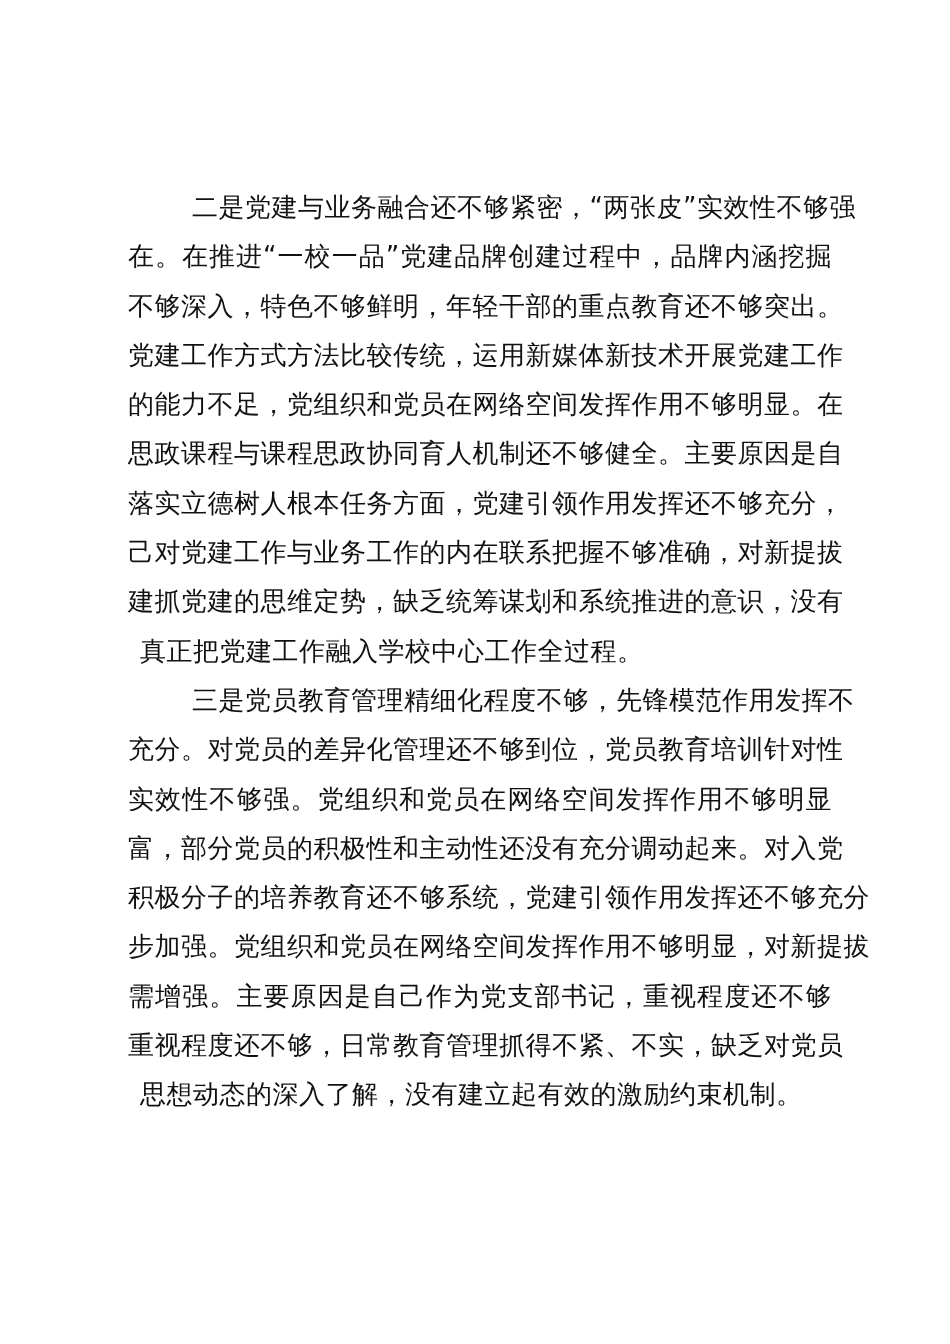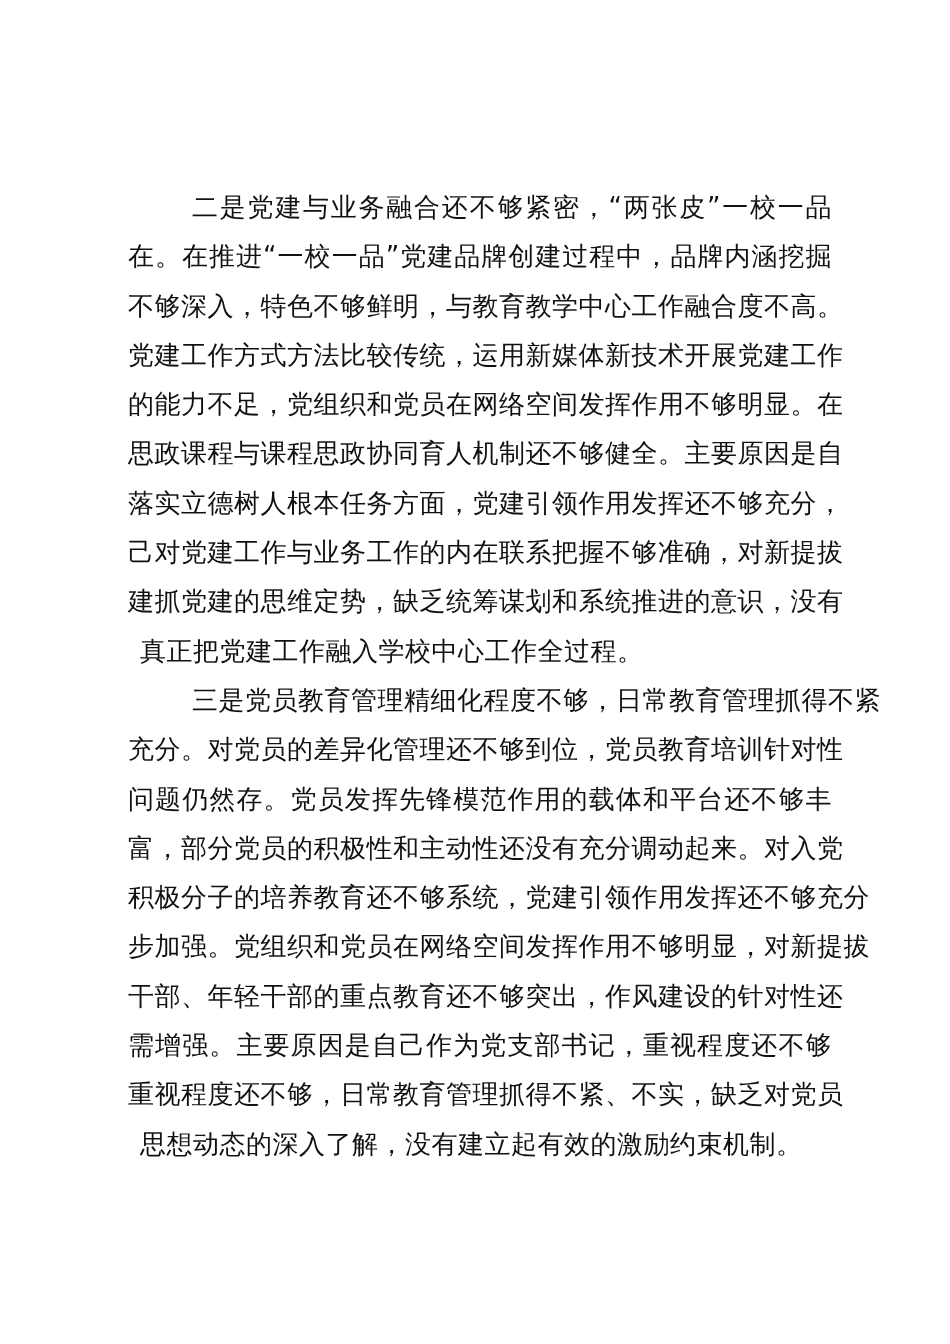--- a/index.html
+++ b/index.html
@@ -41,36 +41,35 @@
     }
     .indent {
       padding-left: 64px;
     }
   </style>
 </head>
 <body>
 
 <div class="page">
   <p class="para">
-    <span class="line indent">二是党建与业务融合还不够紧密，“两张皮”一校一品</span>
+    <span class="line indent">二是党建与业务融合还不够紧密，“两张皮”实效性不够强</span>
     <span class="line">在。在推进“一校一品”党建品牌创建过程中，品牌内涵挖掘</span>
-    <span class="line">不够深入，特色不够鲜明，与教育教学中心工作融合度不高。</span>
+    <span class="line">不够深入，特色不够鲜明，年轻干部的重点教育还不够突出。</span>
     <span class="line">党建工作方式方法比较传统，运用新媒体新技术开展党建工作</span>
     <span class="line">的能力不足，党组织和党员在网络空间发挥作用不够明显。在</span>
     <span class="line">思政课程与课程思政协同育人机制还不够健全。主要原因是自</span>
     <span class="line">落实立德树人根本任务方面，党建引领作用发挥还不够充分，</span>
     <span class="line">己对党建工作与业务工作的内在联系把握不够准确，对新提拔</span>
     <span class="line">建抓党建的思维定势，缺乏统筹谋划和系统推进的意识，没有</span>
     <span class="line last">真正把党建工作融入学校中心工作全过程。</span>
   </p>
   <p class="para">
-    <span class="line indent">三是党员教育管理精细化程度不够，日常教育管理抓得不紧</span>
+    <span class="line indent">三是党员教育管理精细化程度不够，先锋模范作用发挥不</span>
     <span class="line">充分。对党员的差异化管理还不够到位，党员教育培训针对性</span>
-    <span class="line">问题仍然存。党员发挥先锋模范作用的载体和平台还不够丰</span>
+    <span class="line">实效性不够强。党组织和党员在网络空间发挥作用不够明显</span>
     <span class="line">富，部分党员的积极性和主动性还没有充分调动起来。对入党</span>
     <span class="line">积极分子的培养教育还不够系统，党建引领作用发挥还不够充分</span>
     <span class="line">步加强。党组织和党员在网络空间发挥作用不够明显，对新提拔</span>
-    <span class="line">干部、年轻干部的重点教育还不够突出，作风建设的针对性还</span>
     <span class="line">需增强。主要原因是自己作为党支部书记，重视程度还不够</span>
     <span class="line">重视程度还不够，日常教育管理抓得不紧、不实，缺乏对党员</span>
     <span class="line last">思想动态的深入了解，没有建立起有效的激励约束机制。</span>
   </p>
 </div>
 
 </body></html>

